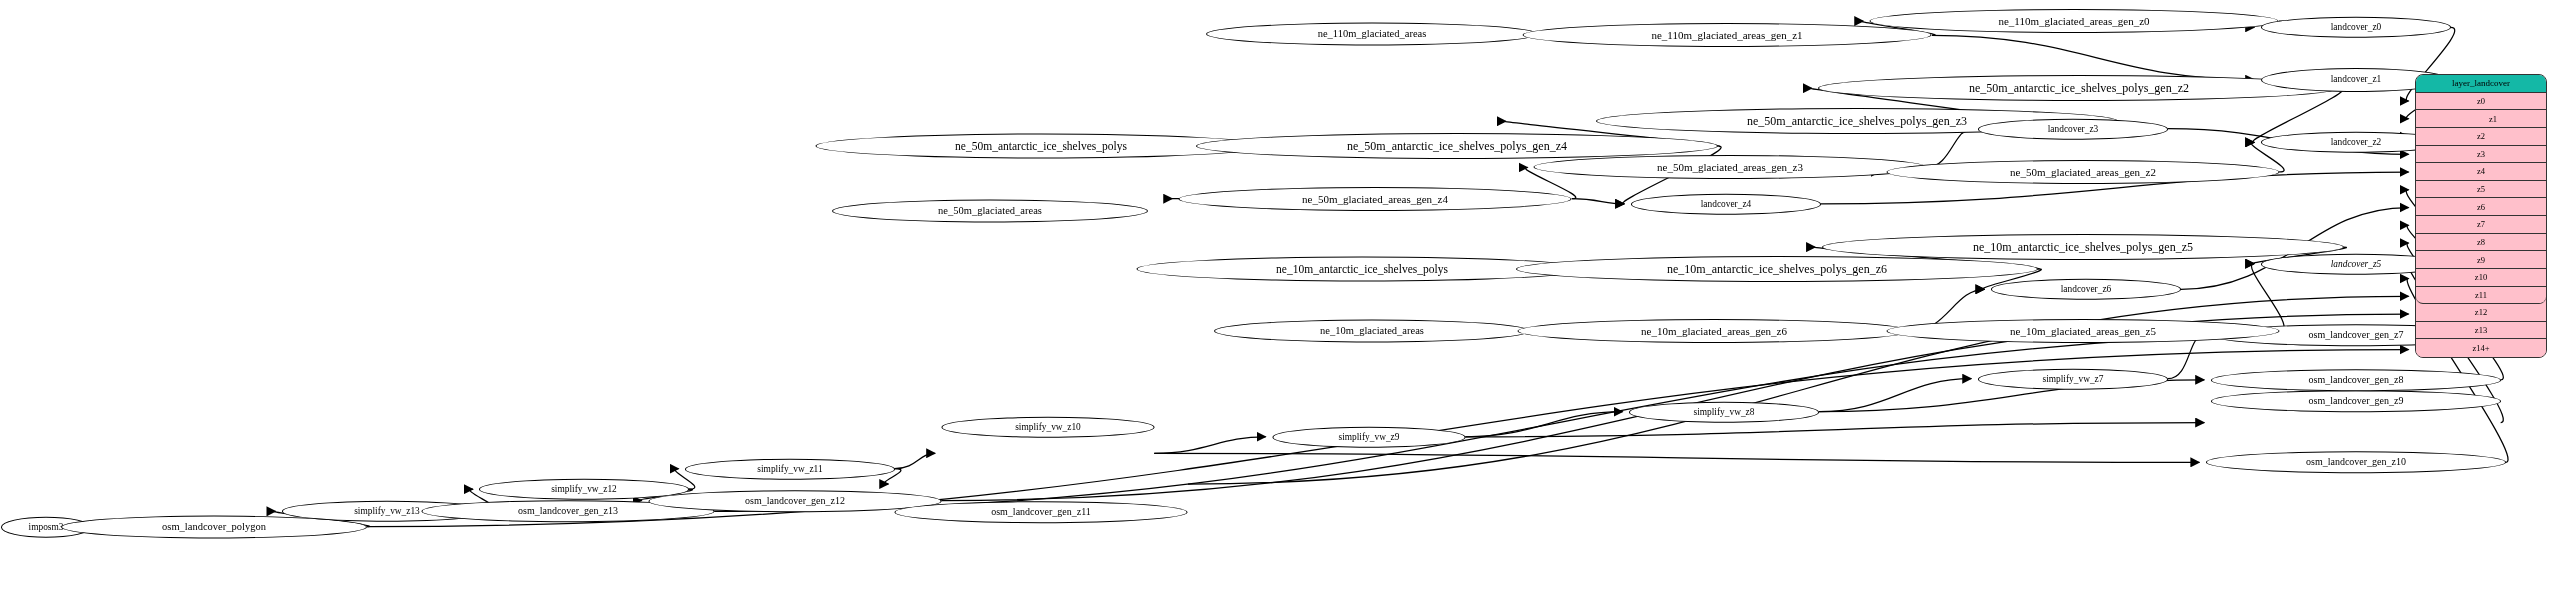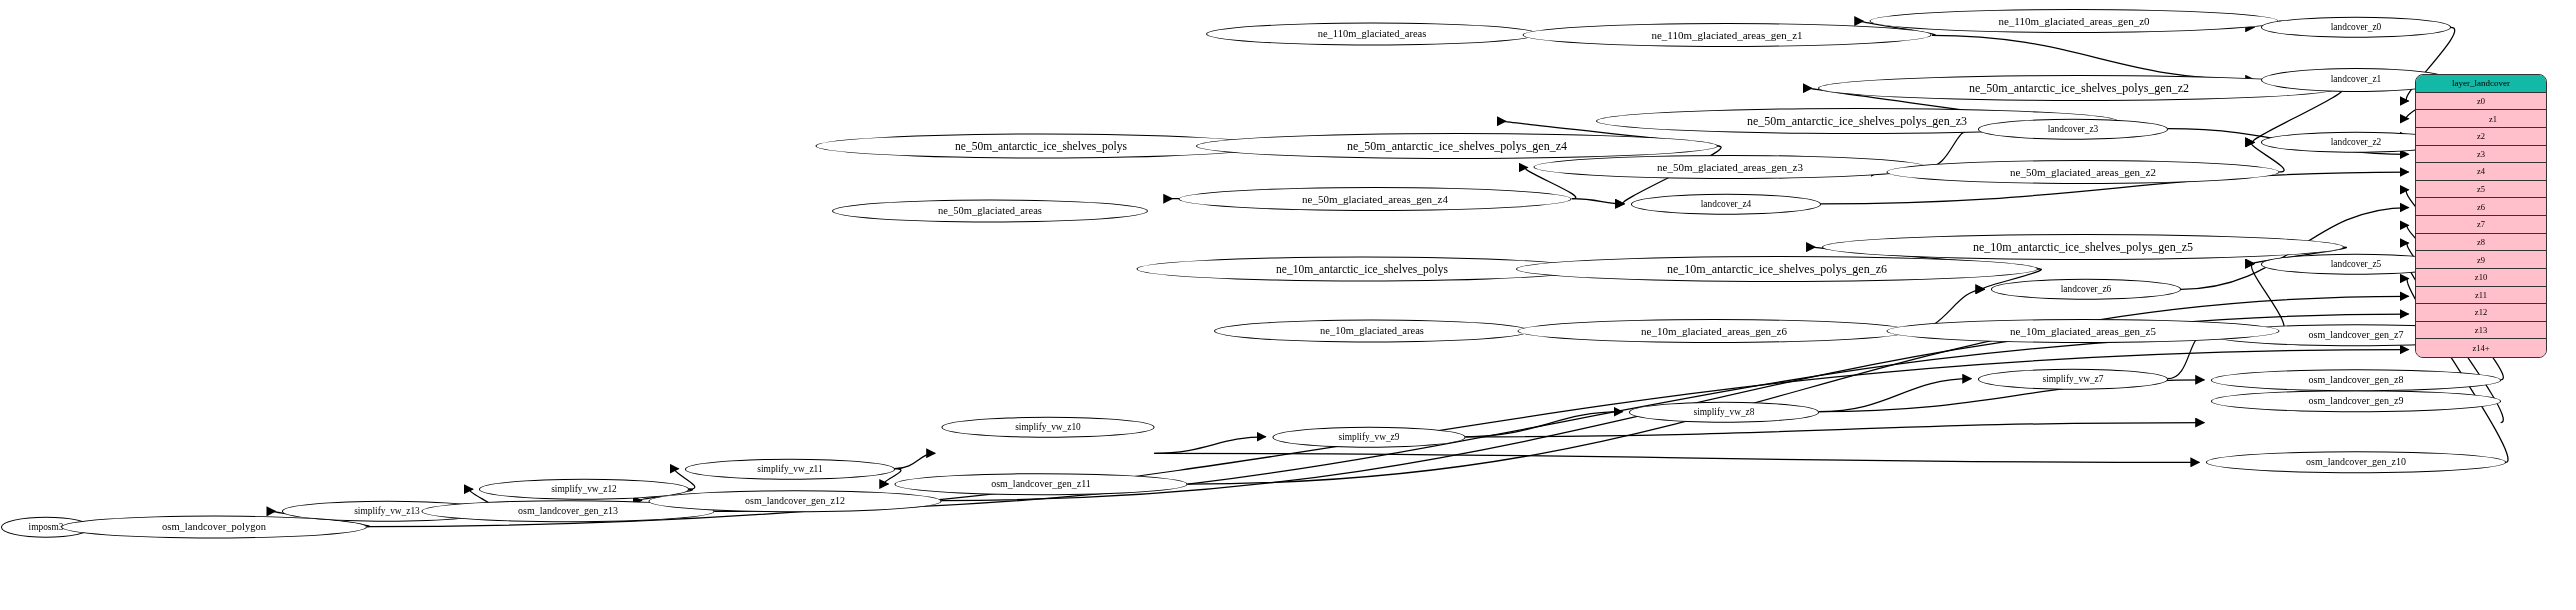--- a/index.html
+++ b/index.html
@@ -125,37 +125,37 @@
       </g>
   </svg>
   <div id="node-layer">
       <div class="node" style="left: 46px; top: 527px; width: 90px; height: 20.5px; font-size: 9.4px;">imposm3</div>
       <div class="node" style="left: 214px; top: 527px; width: 306px; height: 23px; font-size: 10.5px;">osm_landcover_polygon</div>
       <div class="node" style="left: 387px; top: 511px; width: 210px; height: 20.5px; font-size: 9.4px;">simplify_vw_z13</div>
       <div class="node" style="left: 568px; top: 511px; width: 293px; height: 21.6px; font-size: 10px;">osm_landcover_gen_z13</div>
       <div class="node" style="left: 584px; top: 489px; width: 210px; height: 20.5px; font-size: 9.4px;">simplify_vw_z12</div>
       <div class="node" style="left: 795px; top: 501px; width: 293px; height: 21.6px; font-size: 10px;">osm_landcover_gen_z12</div>
       <div class="node" style="left: 790px; top: 469px; width: 210px; height: 20.5px; font-size: 9.4px; text-align: right;">simplify_vw_z11</div>
-      <div class="node" style="left: 1041px; top: 484px; width: 293px; height: 21.6px; font-size: 10px;">osm_landcover_gen_z11</div>
+      <div class="node" style="left: 1041px; top: 512px; width: 293px; height: 21.6px; font-size: 10px;">osm_landcover_gen_z11</div>
       <div class="node" style="left: 1048px; top: 427px; width: 213px; height: 20.5px; font-size: 9.4px;">simplify_vw_z10</div>
       <div class="node" style="left: 1369px; top: 437px; width: 193px; height: 20.5px; font-size: 9.4px;">simplify_vw_z9</div>
       <div class="node" style="left: 1724px; top: 412px; width: 190px; height: 20.5px; font-size: 9.4px;">simplify_vw_z8</div>
       <div class="node" style="left: 2073px; top: 379px; width: 190px; height: 20.5px; font-size: 9.4px;">simplify_vw_z7</div>
       <div class="node" style="left: 2356px; top: 462px; width: 300px; height: 21.6px; font-size: 10px;">osm_landcover_gen_z10</div>
       <div class="node" style="left: 2356px; top: 401px; width: 290px; height: 21.6px; font-size: 10px;">osm_landcover_gen_z9</div>
       <div class="node" style="left: 2356px; top: 380px; width: 290px; height: 21.6px; font-size: 10px;">osm_landcover_gen_z8</div>
       <div class="node" style="left: 2356px; top: 335px; width: 290px; height: 21.6px; font-size: 10px;">osm_landcover_gen_z7</div>
       <div class="node" style="left: 1372px; top: 331px; width: 316px; height: 23px; font-size: 10.5px;">ne_10m_glaciated_areas</div>
       <div class="node" style="left: 1714px; top: 331px; width: 393px; height: 24px; font-size: 11px;">ne_10m_glaciated_areas_gen_z6</div>
       <div class="node" style="left: 2083px; top: 331px; width: 393px; height: 24px; font-size: 11px;">ne_10m_glaciated_areas_gen_z5</div>
       <div class="node" style="left: 1362px; top: 269px; width: 451px; height: 25px; font-size: 11.5px;">ne_10m_antarctic_ice_shelves_polys</div>
       <div class="node" style="left: 1777px; top: 269px; width: 522px; height: 26px; font-size: 12px;">ne_10m_antarctic_ice_shelves_polys_gen_z6</div>
       <div class="node" style="left: 2083px; top: 247px; width: 522px; height: 26px; font-size: 12px;">ne_10m_antarctic_ice_shelves_polys_gen_z5</div>
       <div class="node" style="left: 2086px; top: 289px; width: 190px; height: 20.5px; font-size: 9.4px;">landcover_z6</div>
-      <div class="node" style="left: 2356px; top: 264px; width: 190px; height: 20.5px; font-size: 9.4px;">landcover_z5</div>
+      <div class="node" style="left: 2356px; top: 264px; width: 190px; height: 20.5px; font-size: 9.4px; font-style: italic;">landcover_z5</div>
       <div class="node" style="left: 990px; top: 199px; width: 316px; height: 23px; font-size: 10.5px; margin-top: 12px;">ne_50m_glaciated_areas</div>
       <div class="node" style="left: 1375px; top: 199px; width: 393px; height: 24px; font-size: 11px;">ne_50m_glaciated_areas_gen_z4</div>
       <div class="node" style="left: 1730px; top: 167px; width: 393px; height: 24px; font-size: 11px;">ne_50m_glaciated_areas_gen_z3</div>
       <div class="node" style="left: 2083px; top: 172px; width: 393px; height: 24px; font-size: 11px;">ne_50m_glaciated_areas_gen_z2</div>
       <div class="node" style="left: 1041px; top: 146px; width: 451px; height: 25px; font-size: 11.5px;">ne_50m_antarctic_ice_shelves_polys</div>
       <div class="node" style="left: 1457px; top: 146px; width: 522px; height: 26px; font-size: 12px;">ne_50m_antarctic_ice_shelves_polys_gen_z4</div>
       <div class="node" style="left: 1857px; top: 121px; width: 522px; height: 26px; font-size: 12px;">ne_50m_antarctic_ice_shelves_polys_gen_z3</div>
       <div class="node" style="left: 2079px; top: 88px; width: 522px; height: 26px; font-size: 12px;">ne_50m_antarctic_ice_shelves_polys_gen_z2</div>
       <div class="node" style="left: 1726px; top: 204px; width: 190px; height: 20.5px; font-size: 9.4px;">landcover_z4</div>
       <div class="node" style="left: 2073px; top: 129px; width: 190px; height: 20.5px; font-size: 9.4px;">landcover_z3</div>
@@ -171,20 +171,20 @@
         <div class="cell" style="height: 18px; padding-left: 24px;">z1</div>
         <div class="cell" style="height: 18px;">z2</div>
         <div class="cell" style="height: 18px;">z3</div>
         <div class="cell" style="height: 18px;">z4</div>
         <div class="cell" style="height: 18px;">z5</div>
         <div class="cell" style="height: 18px;">z6</div>
         <div class="cell" style="height: 18px;">z7</div>
         <div class="cell" style="height: 18px;">z8</div>
         <div class="cell" style="height: 18px;">z9</div>
         <div class="cell" style="height: 18px;">z10</div>
-        <div class="cell" style="height: 18px;">z11</div>
+        <div class="cell" style="height: 18px; border-radius: 7px;">z11</div>
         <div class="cell" style="height: 18px;">z12</div>
         <div class="cell" style="height: 18px;">z13</div>
         <div class="cell" style="height: 18px;">z14+</div>
       </div>
     </div>
 </div>
 
 
 </body></html>

